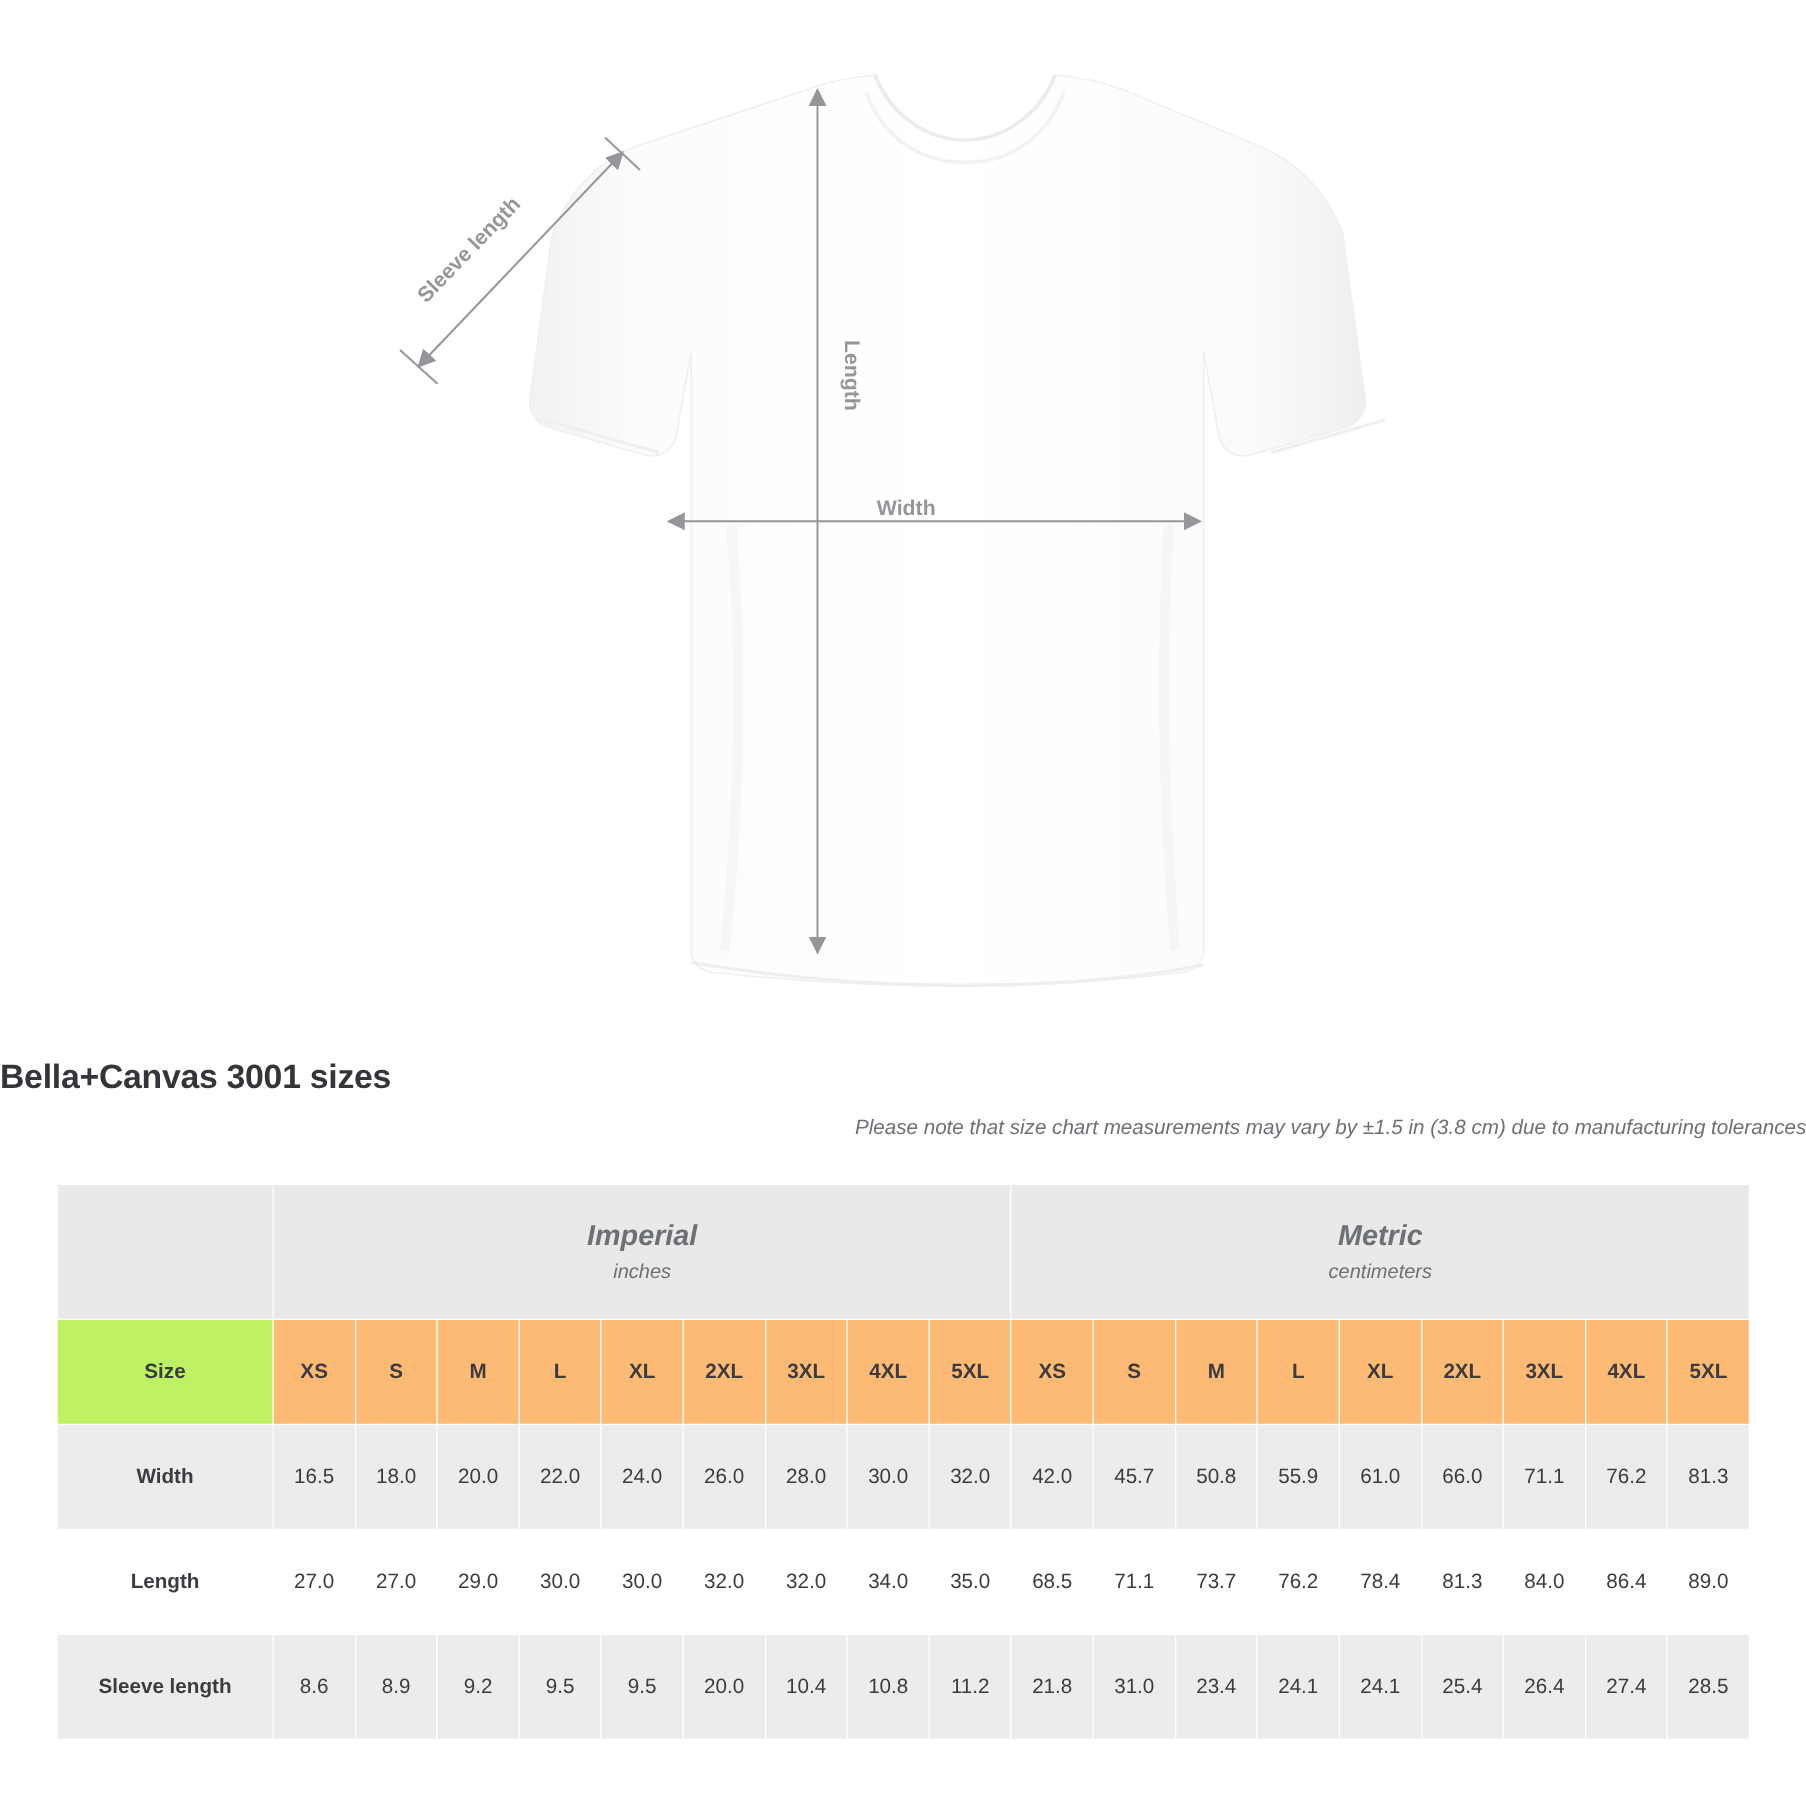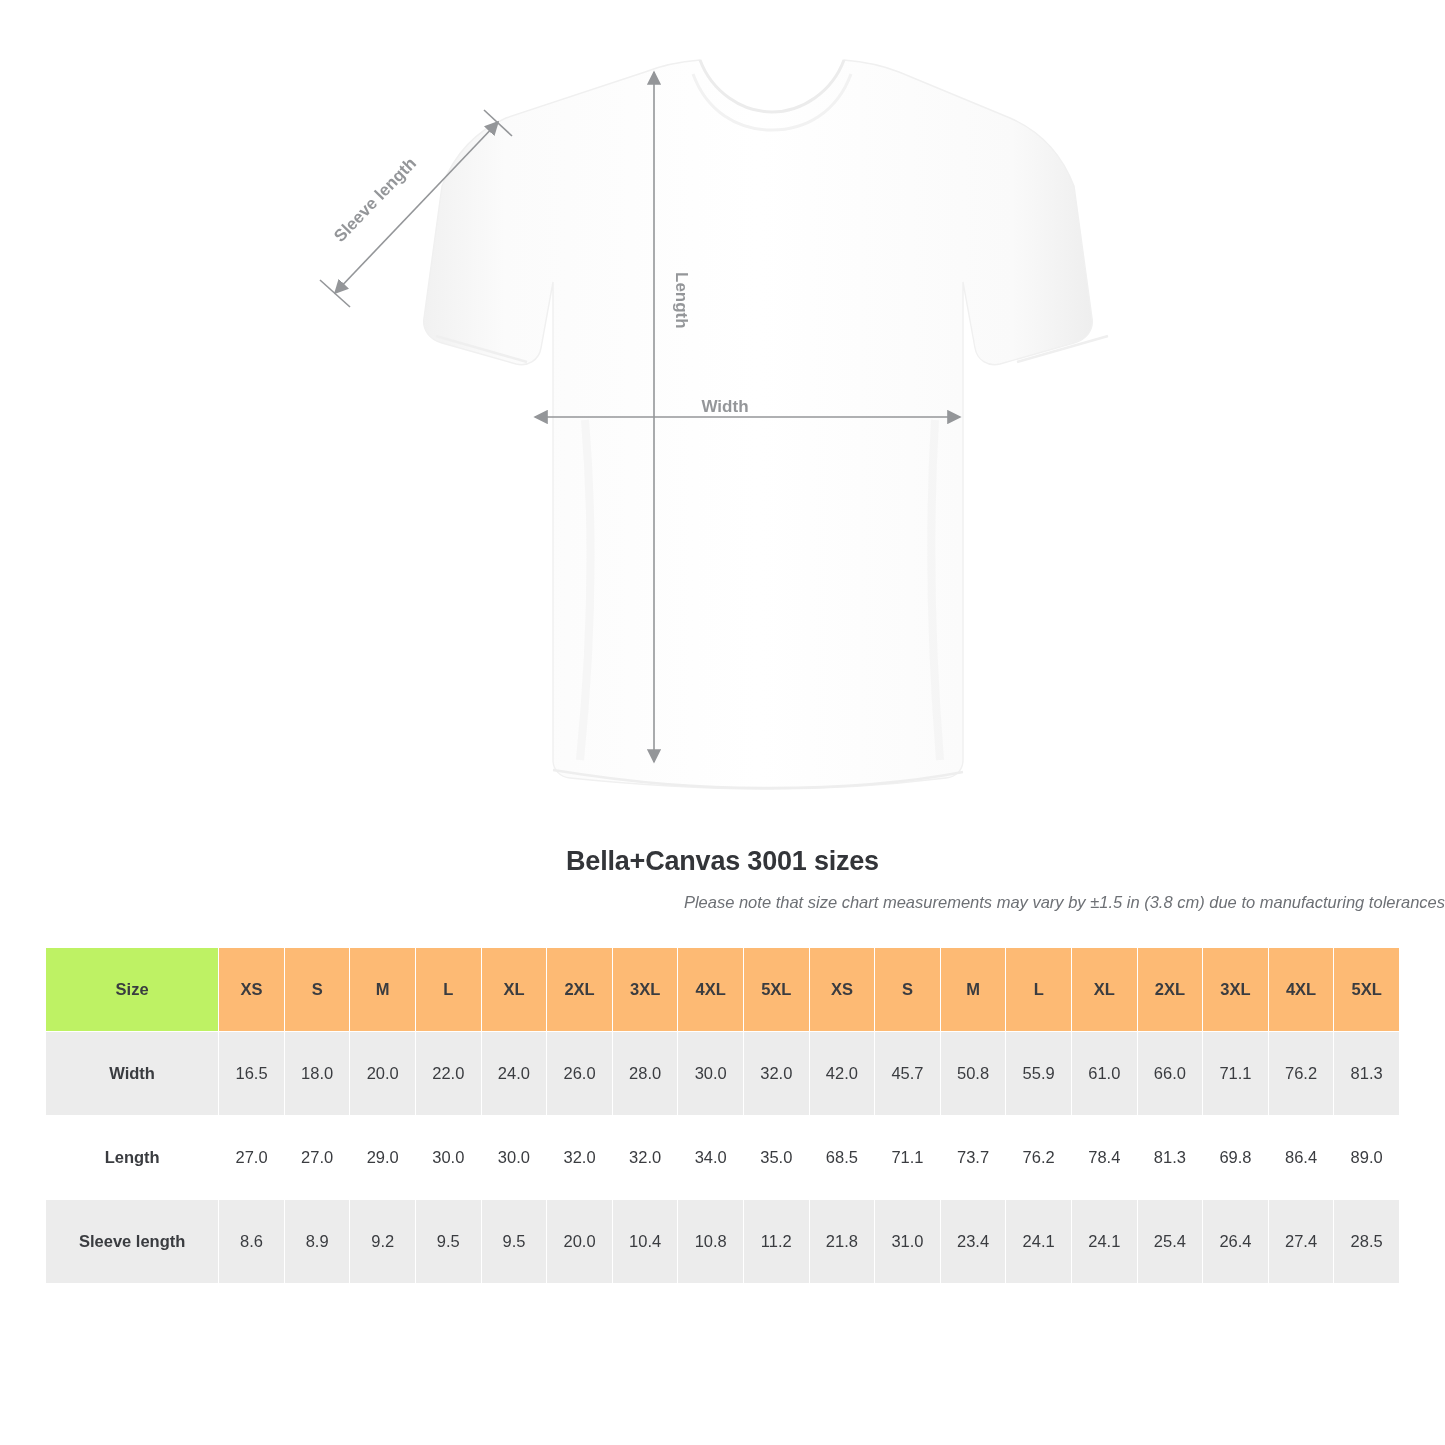--- a/index.html
+++ b/index.html
@@ -31,21 +31,20 @@
     font-family: "Liberation Sans", sans-serif;
     font-weight: bold;
     font-size: 17px;
   }
 
   
   #chart-title {
     position: absolute;
     left: 0; top: 846px;
     width: 1445px;
-    text-align: center;
     font-size: 27px;
     font-weight: bold;
     color: #333539;
     letter-spacing: -0.2px;
   }
   #chart-note {
     position: absolute;
     left: 0; top: 893px;
     width: 1445px;
     text-align: right;
@@ -179,20 +178,31 @@
         <text class="dim-label" x="341" y="243" transform="rotate(-46 341 243)">Sleeve length</text>
       </g>
     </svg>
   </div>
 
   <div id="chart-title">Bella+Canvas 3001 sizes</div>
   <div id="chart-note">Please note that size chart measurements may vary by ±1.5 in (3.8 cm) due to manufacturing tolerances</div>
 
   <table id="size-table">
     <tbody>
+      <tr>
+        <td class="corner-cell rowlabel"></td>
+        <td class="unit-head" colspan="9">
+          <div class="unit-name">Imperial</div>
+          <div class="unit-sub">inches</div>
+        </td>
+        <td class="unit-head" colspan="9">
+          <div class="unit-name">Metric</div>
+          <div class="unit-sub">centimeters</div>
+        </td>
+      </tr>
 
       <tr class="head-row">
         <td class="rowlabel">Size</td>
         <td class="datacell sizecell">XS</td>
         <td class="datacell sizecell">S</td>
         <td class="datacell sizecell">M</td>
         <td class="datacell sizecell">L</td>
         <td class="datacell sizecell">XL</td>
         <td class="datacell sizecell">2XL</td>
         <td class="datacell sizecell">3XL</td>
@@ -241,21 +251,21 @@
         <td class="datacell">32.0</td>
         <td class="datacell">32.0</td>
         <td class="datacell">34.0</td>
         <td class="datacell">35.0</td>
         <td class="datacell">68.5</td>
         <td class="datacell">71.1</td>
         <td class="datacell">73.7</td>
         <td class="datacell">76.2</td>
         <td class="datacell">78.4</td>
         <td class="datacell">81.3</td>
-        <td class="datacell">69.8</td>
+        <td class="datacell">84.0</td>
         <td class="datacell">86.4</td>
         <td class="datacell">89.0</td>
       </tr>
 
       <tr class="body-row alt">
         <td class="rowlabel">Sleeve length</td>
         <td class="datacell">8.6</td>
         <td class="datacell">8.9</td>
         <td class="datacell">9.2</td>
         <td class="datacell">9.5</td>

